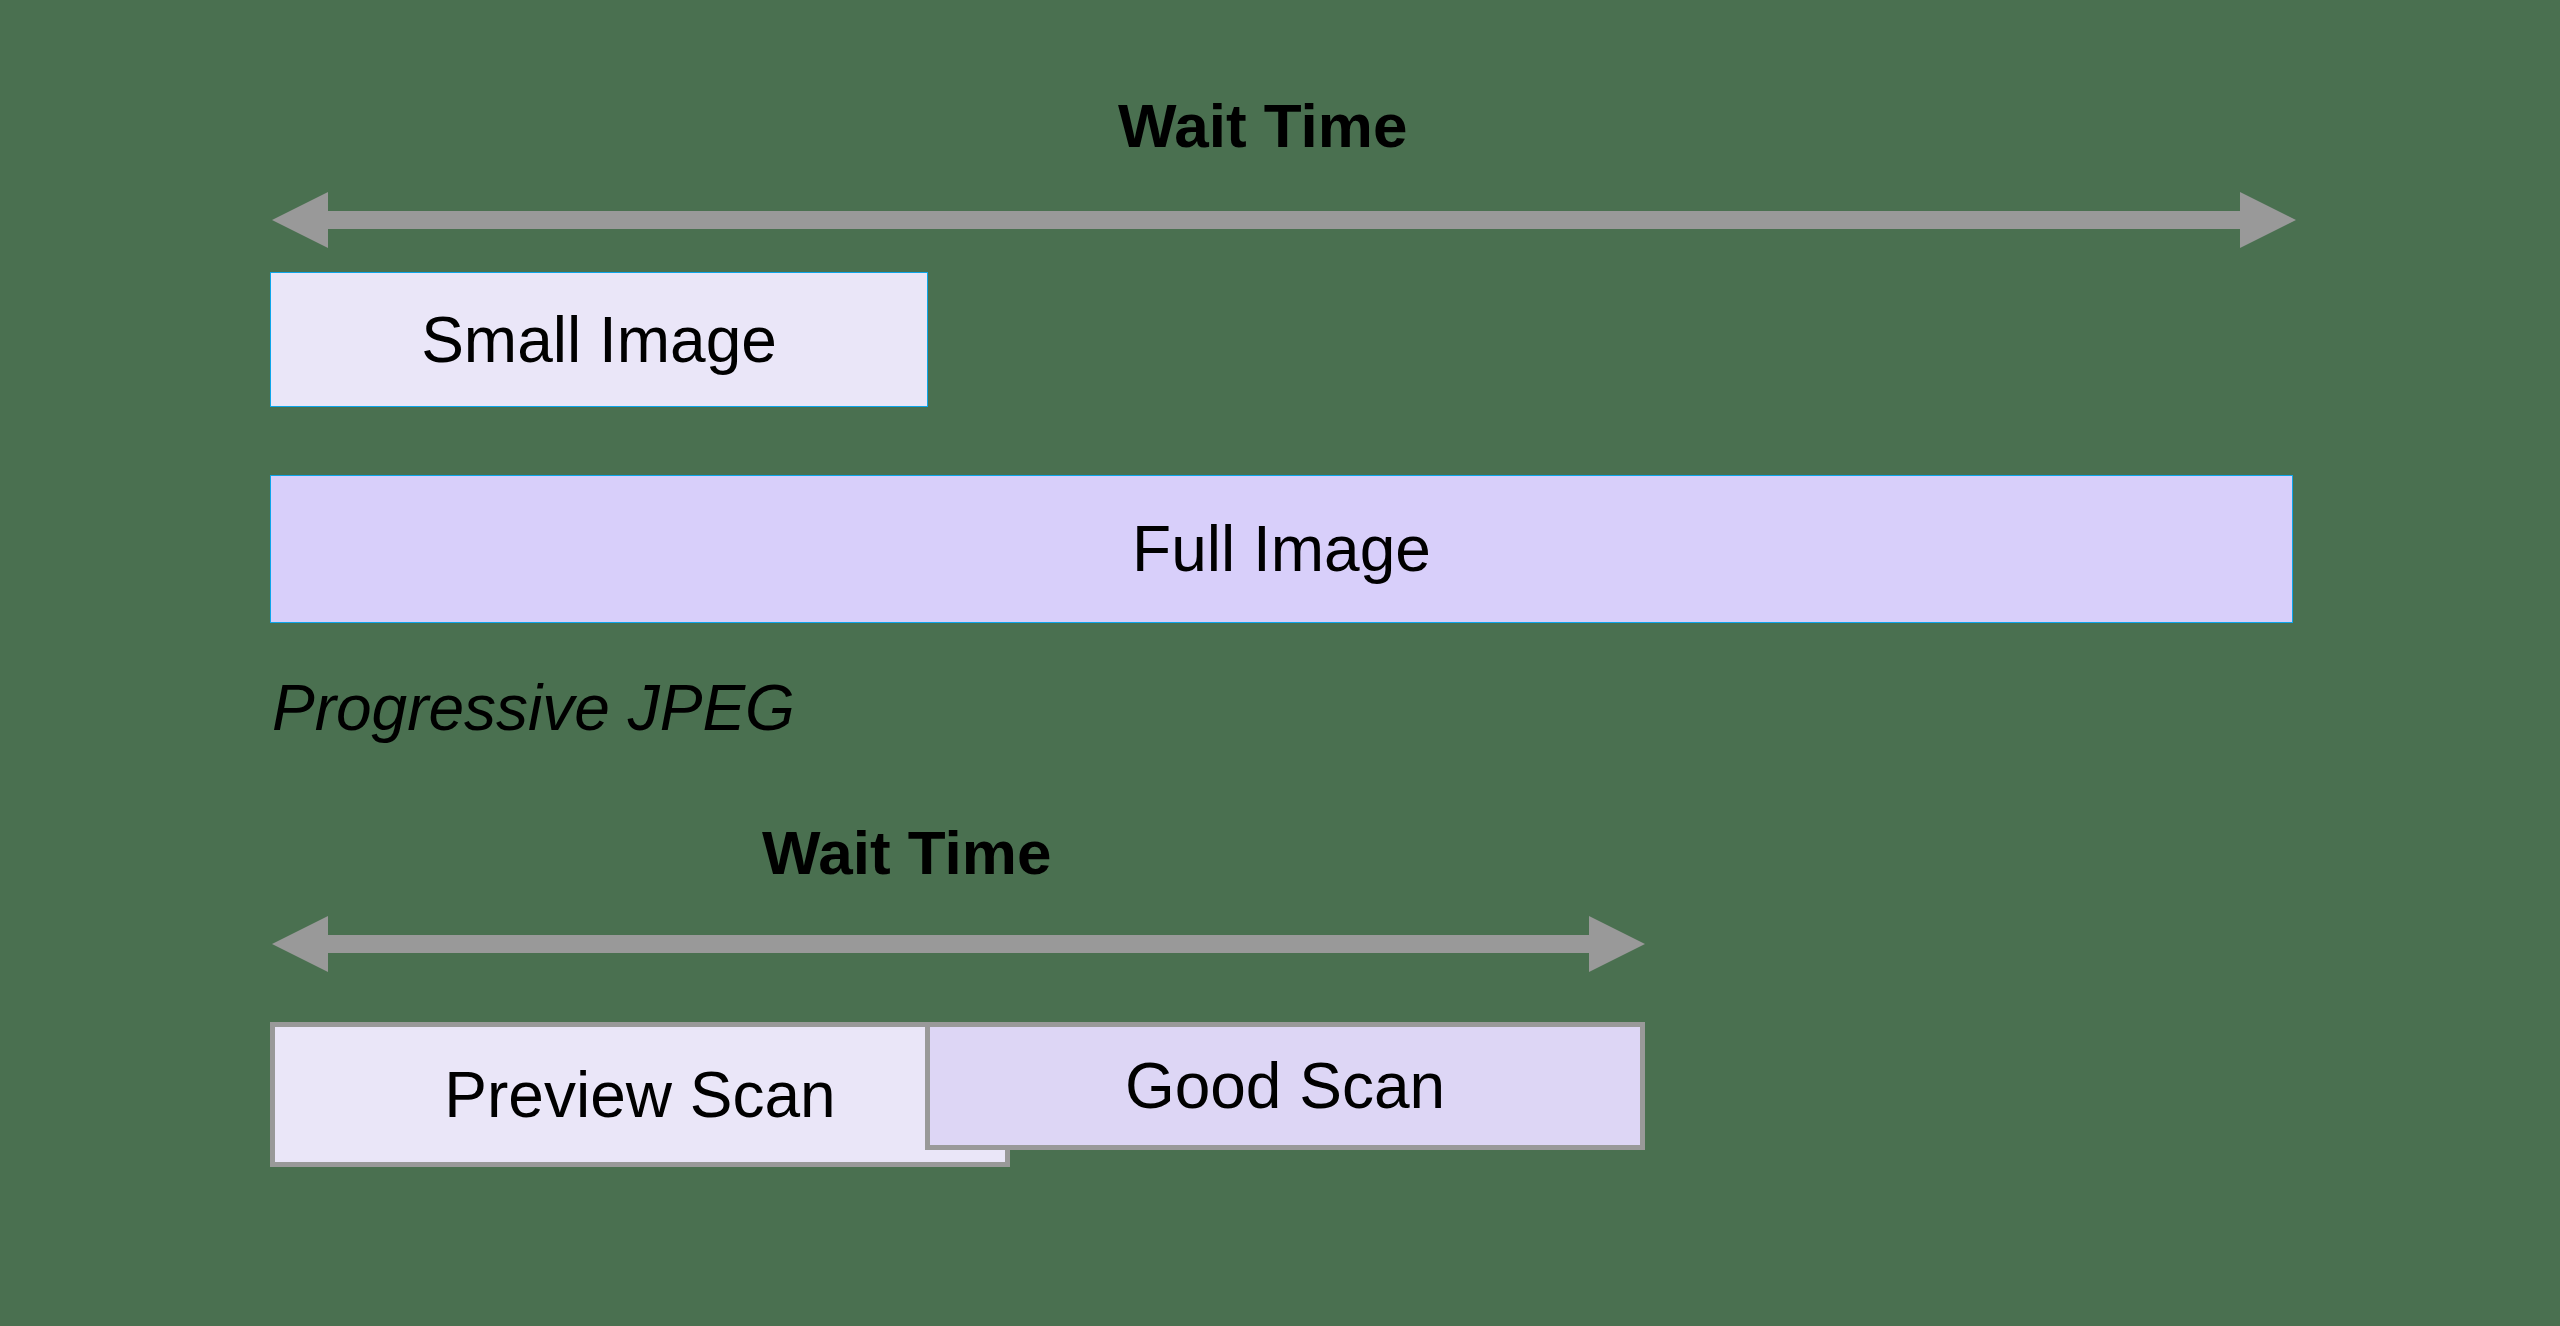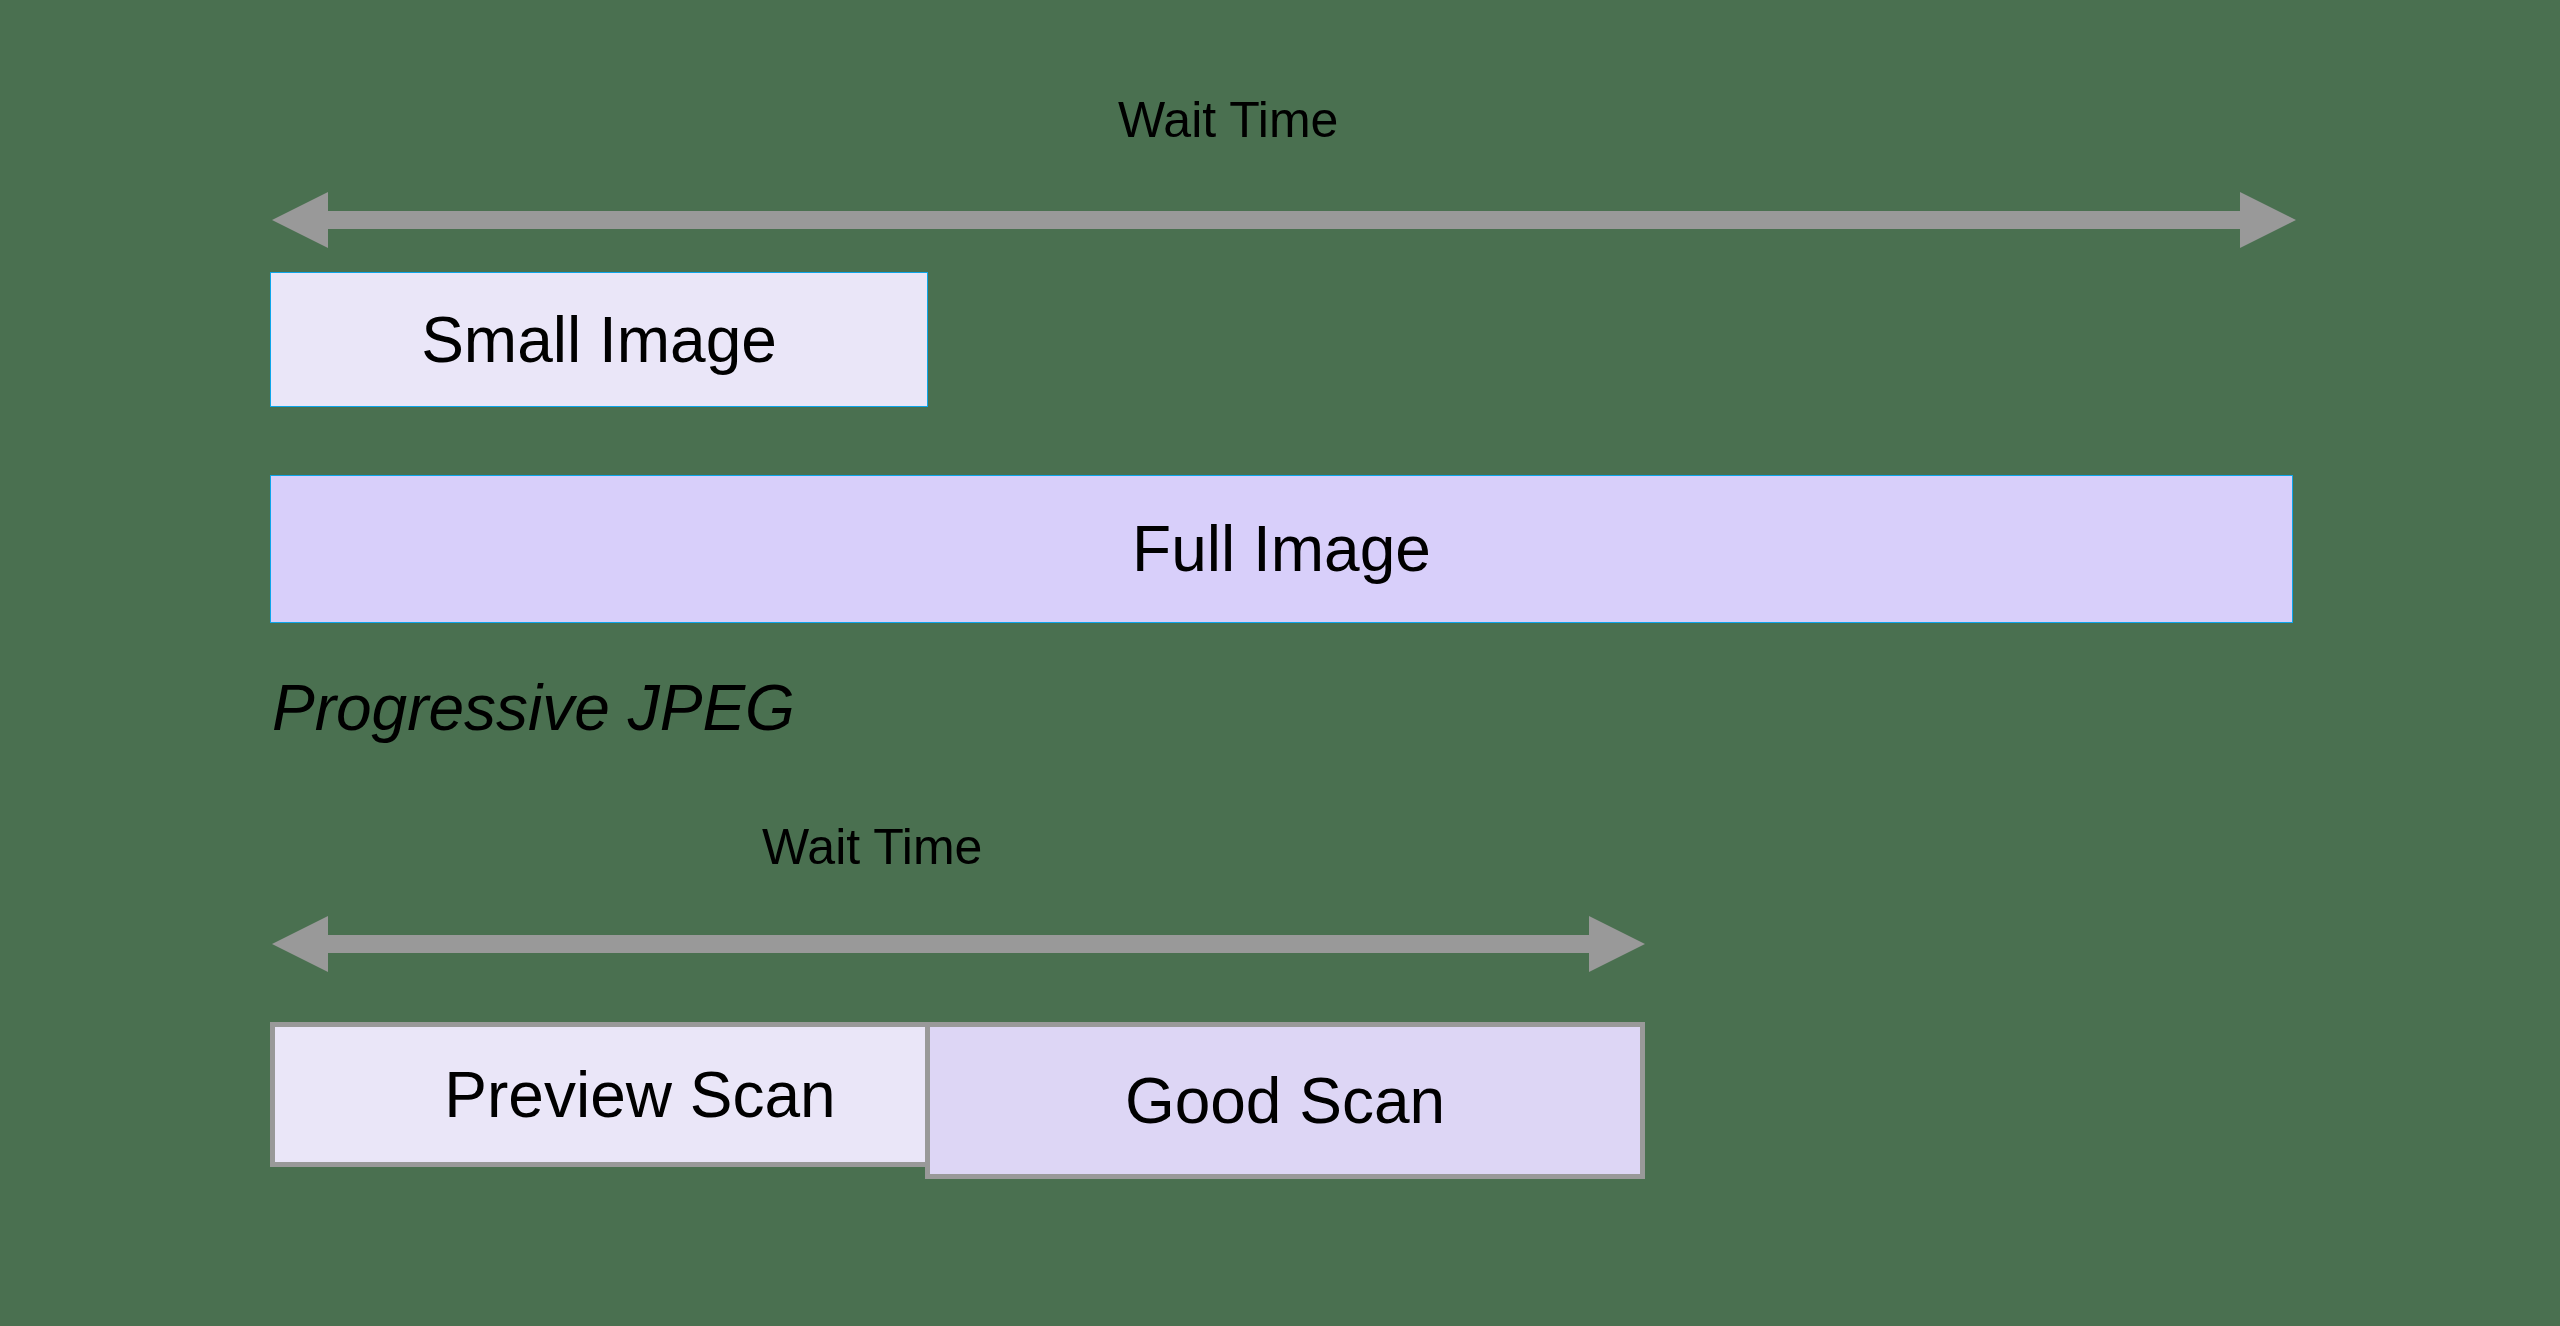--- a/index.html
+++ b/index.html
@@ -22,22 +22,22 @@
   }
 
   
   .label {
     position: absolute;
     color: #000000;
     white-space: nowrap;
     line-height: 1;
   }
   .wait-title {
-    font-weight: normal;
-    font-size: 50px;
+    font-weight: bold;
+    font-size: 62px;
     letter-spacing: 0px;
   }
   .section-caption {
     font-weight: normal;
     font-size: 64px;
   }
 
   
   .arrow {
     position: absolute;
@@ -104,18 +104,18 @@
       <polygon points="0,28 56,0 56,56" fill="#999999"></polygon>
       <rect x="50" y="19" width="1273" height="18" fill="#999999"></rect>
       <polygon points="1373,28 1317,0 1317,56" fill="#999999"></polygon>
     </svg>
   </div>
 
   <div class="seg" style="left:270px; top:1022px; width:740px; height:145px; background:#EAE6F8;">
     <span class="box-label">Preview Scan</span>
   </div>
 
-  <div class="seg" style="left:925px; top:1022px; width:720px; height:157px; background:#DDD6F5;">
+  <div class="seg" style="left:925px; top:1022px; width:720px; height:128px; background:#DDD6F5;">
     <span class="box-label">Good Scan</span>
   </div>
 
 
 </div>
 
 </body></html>

